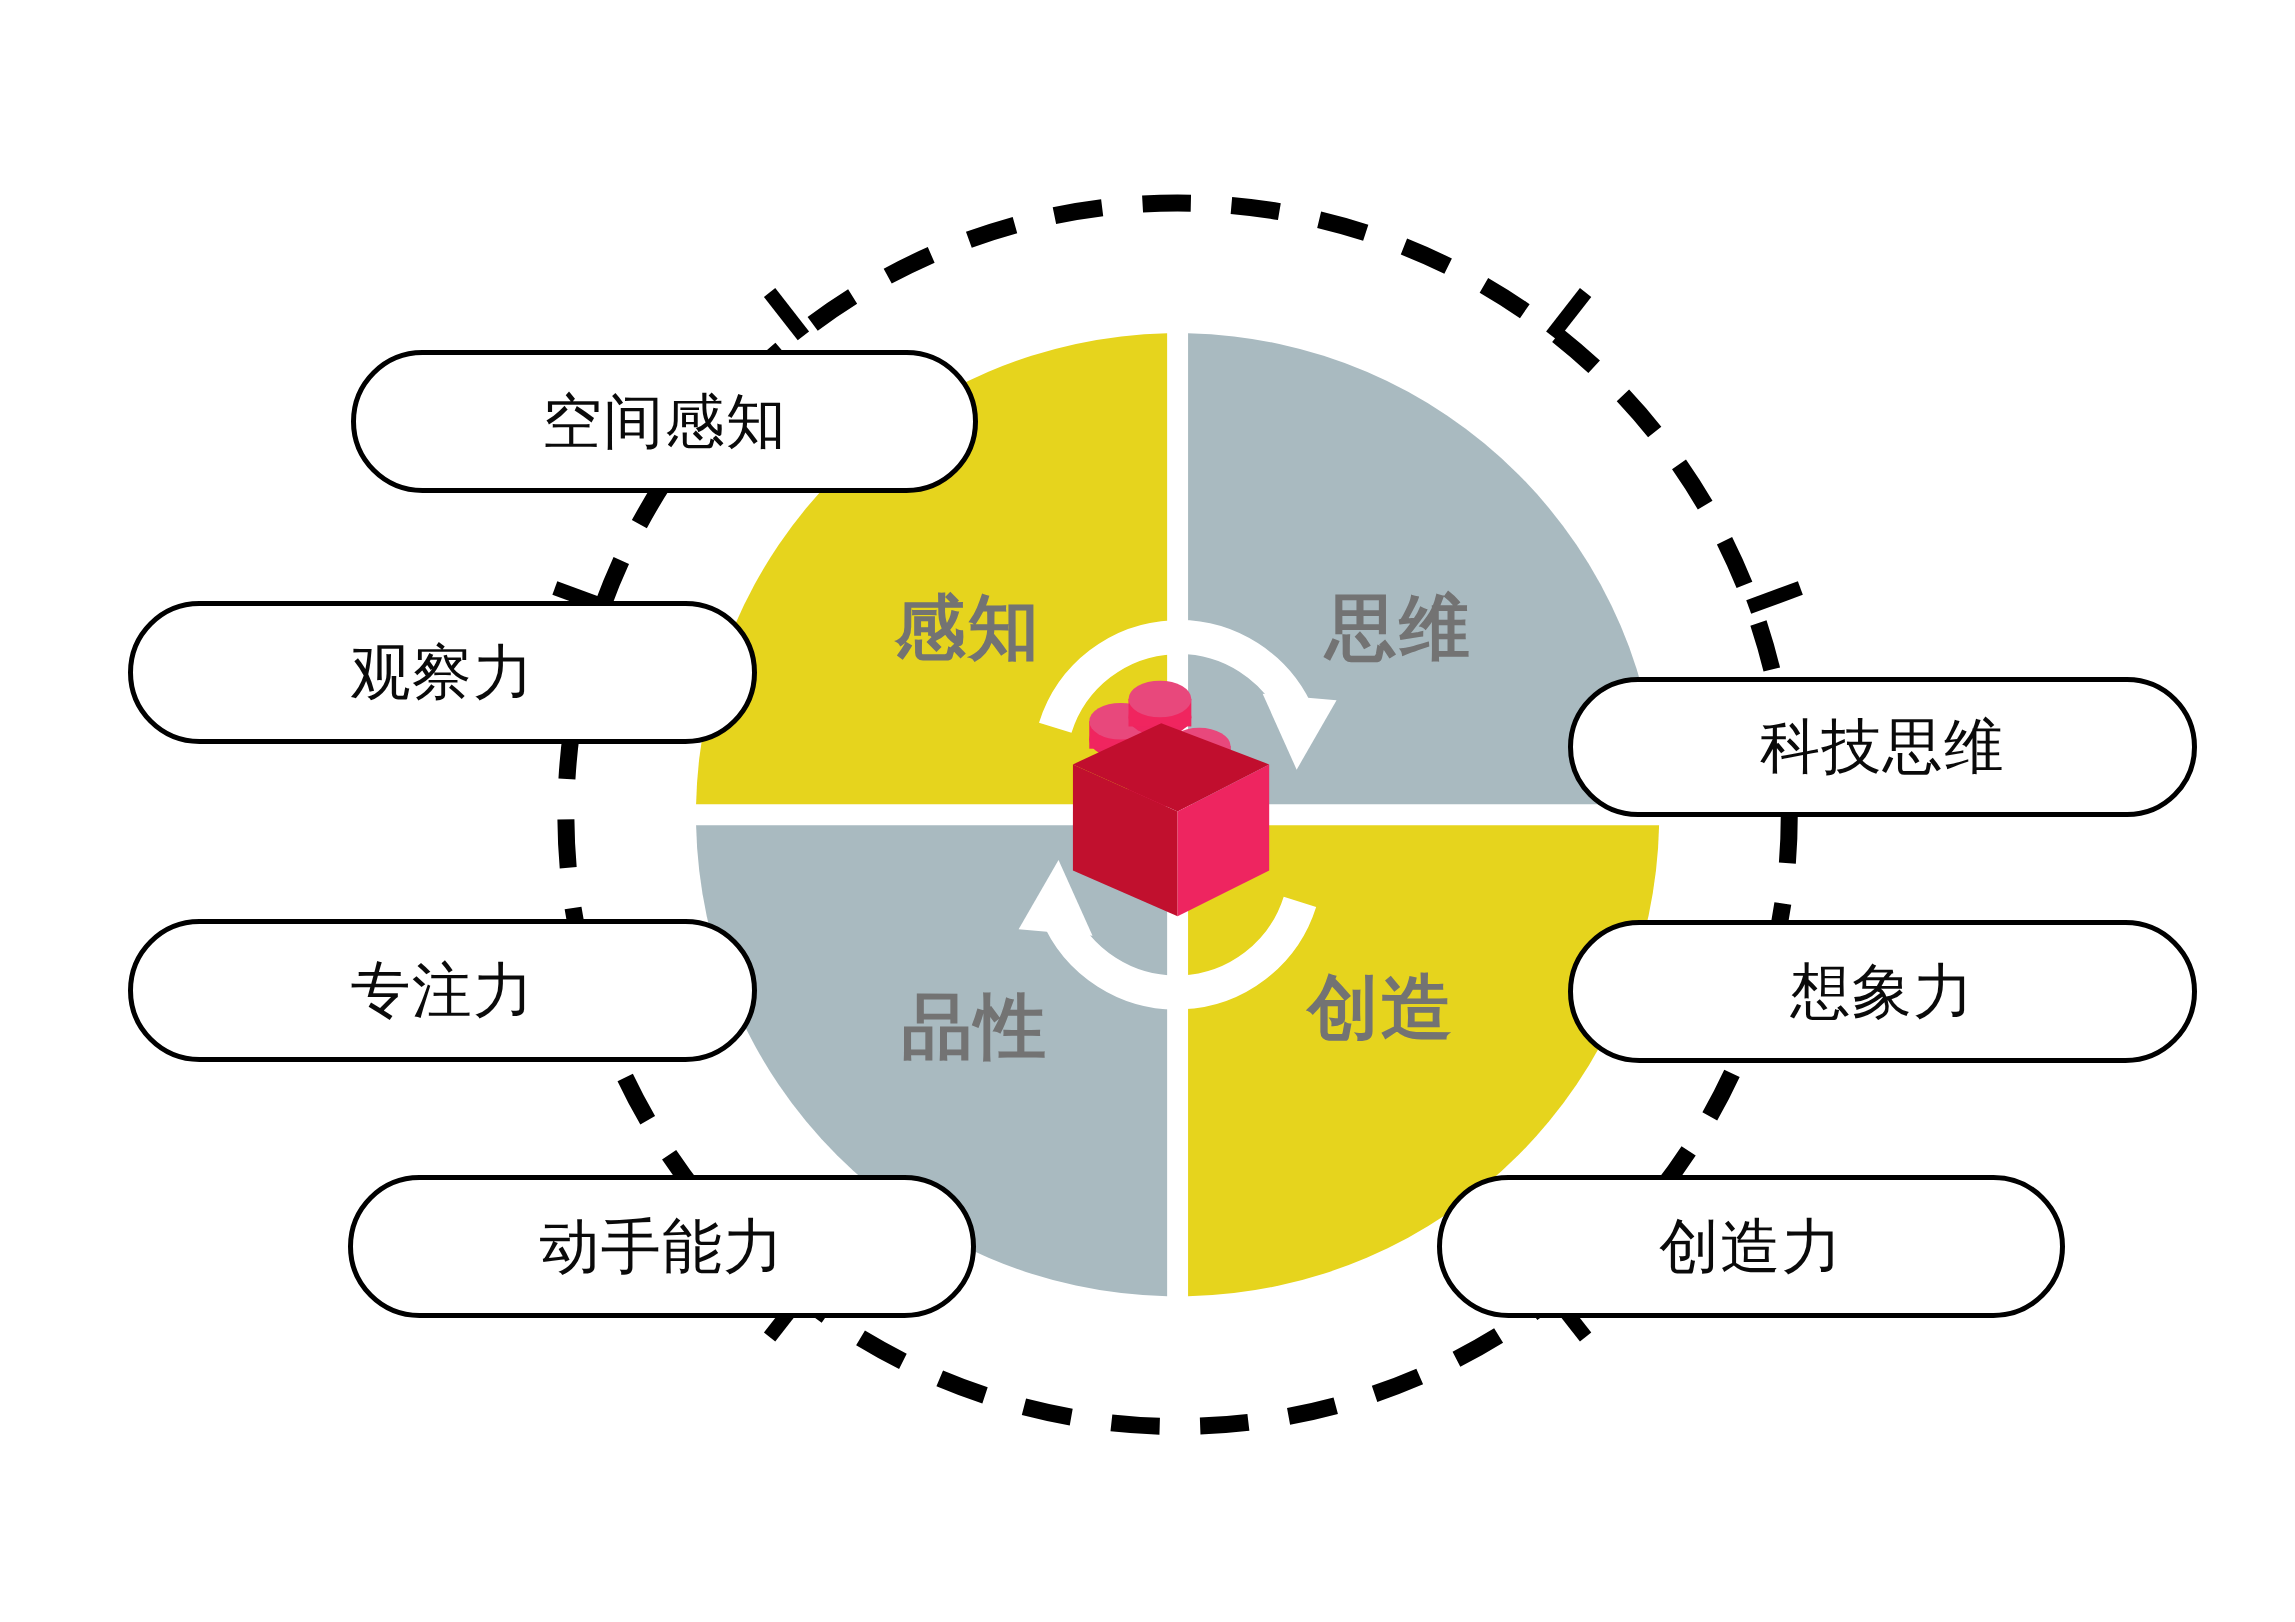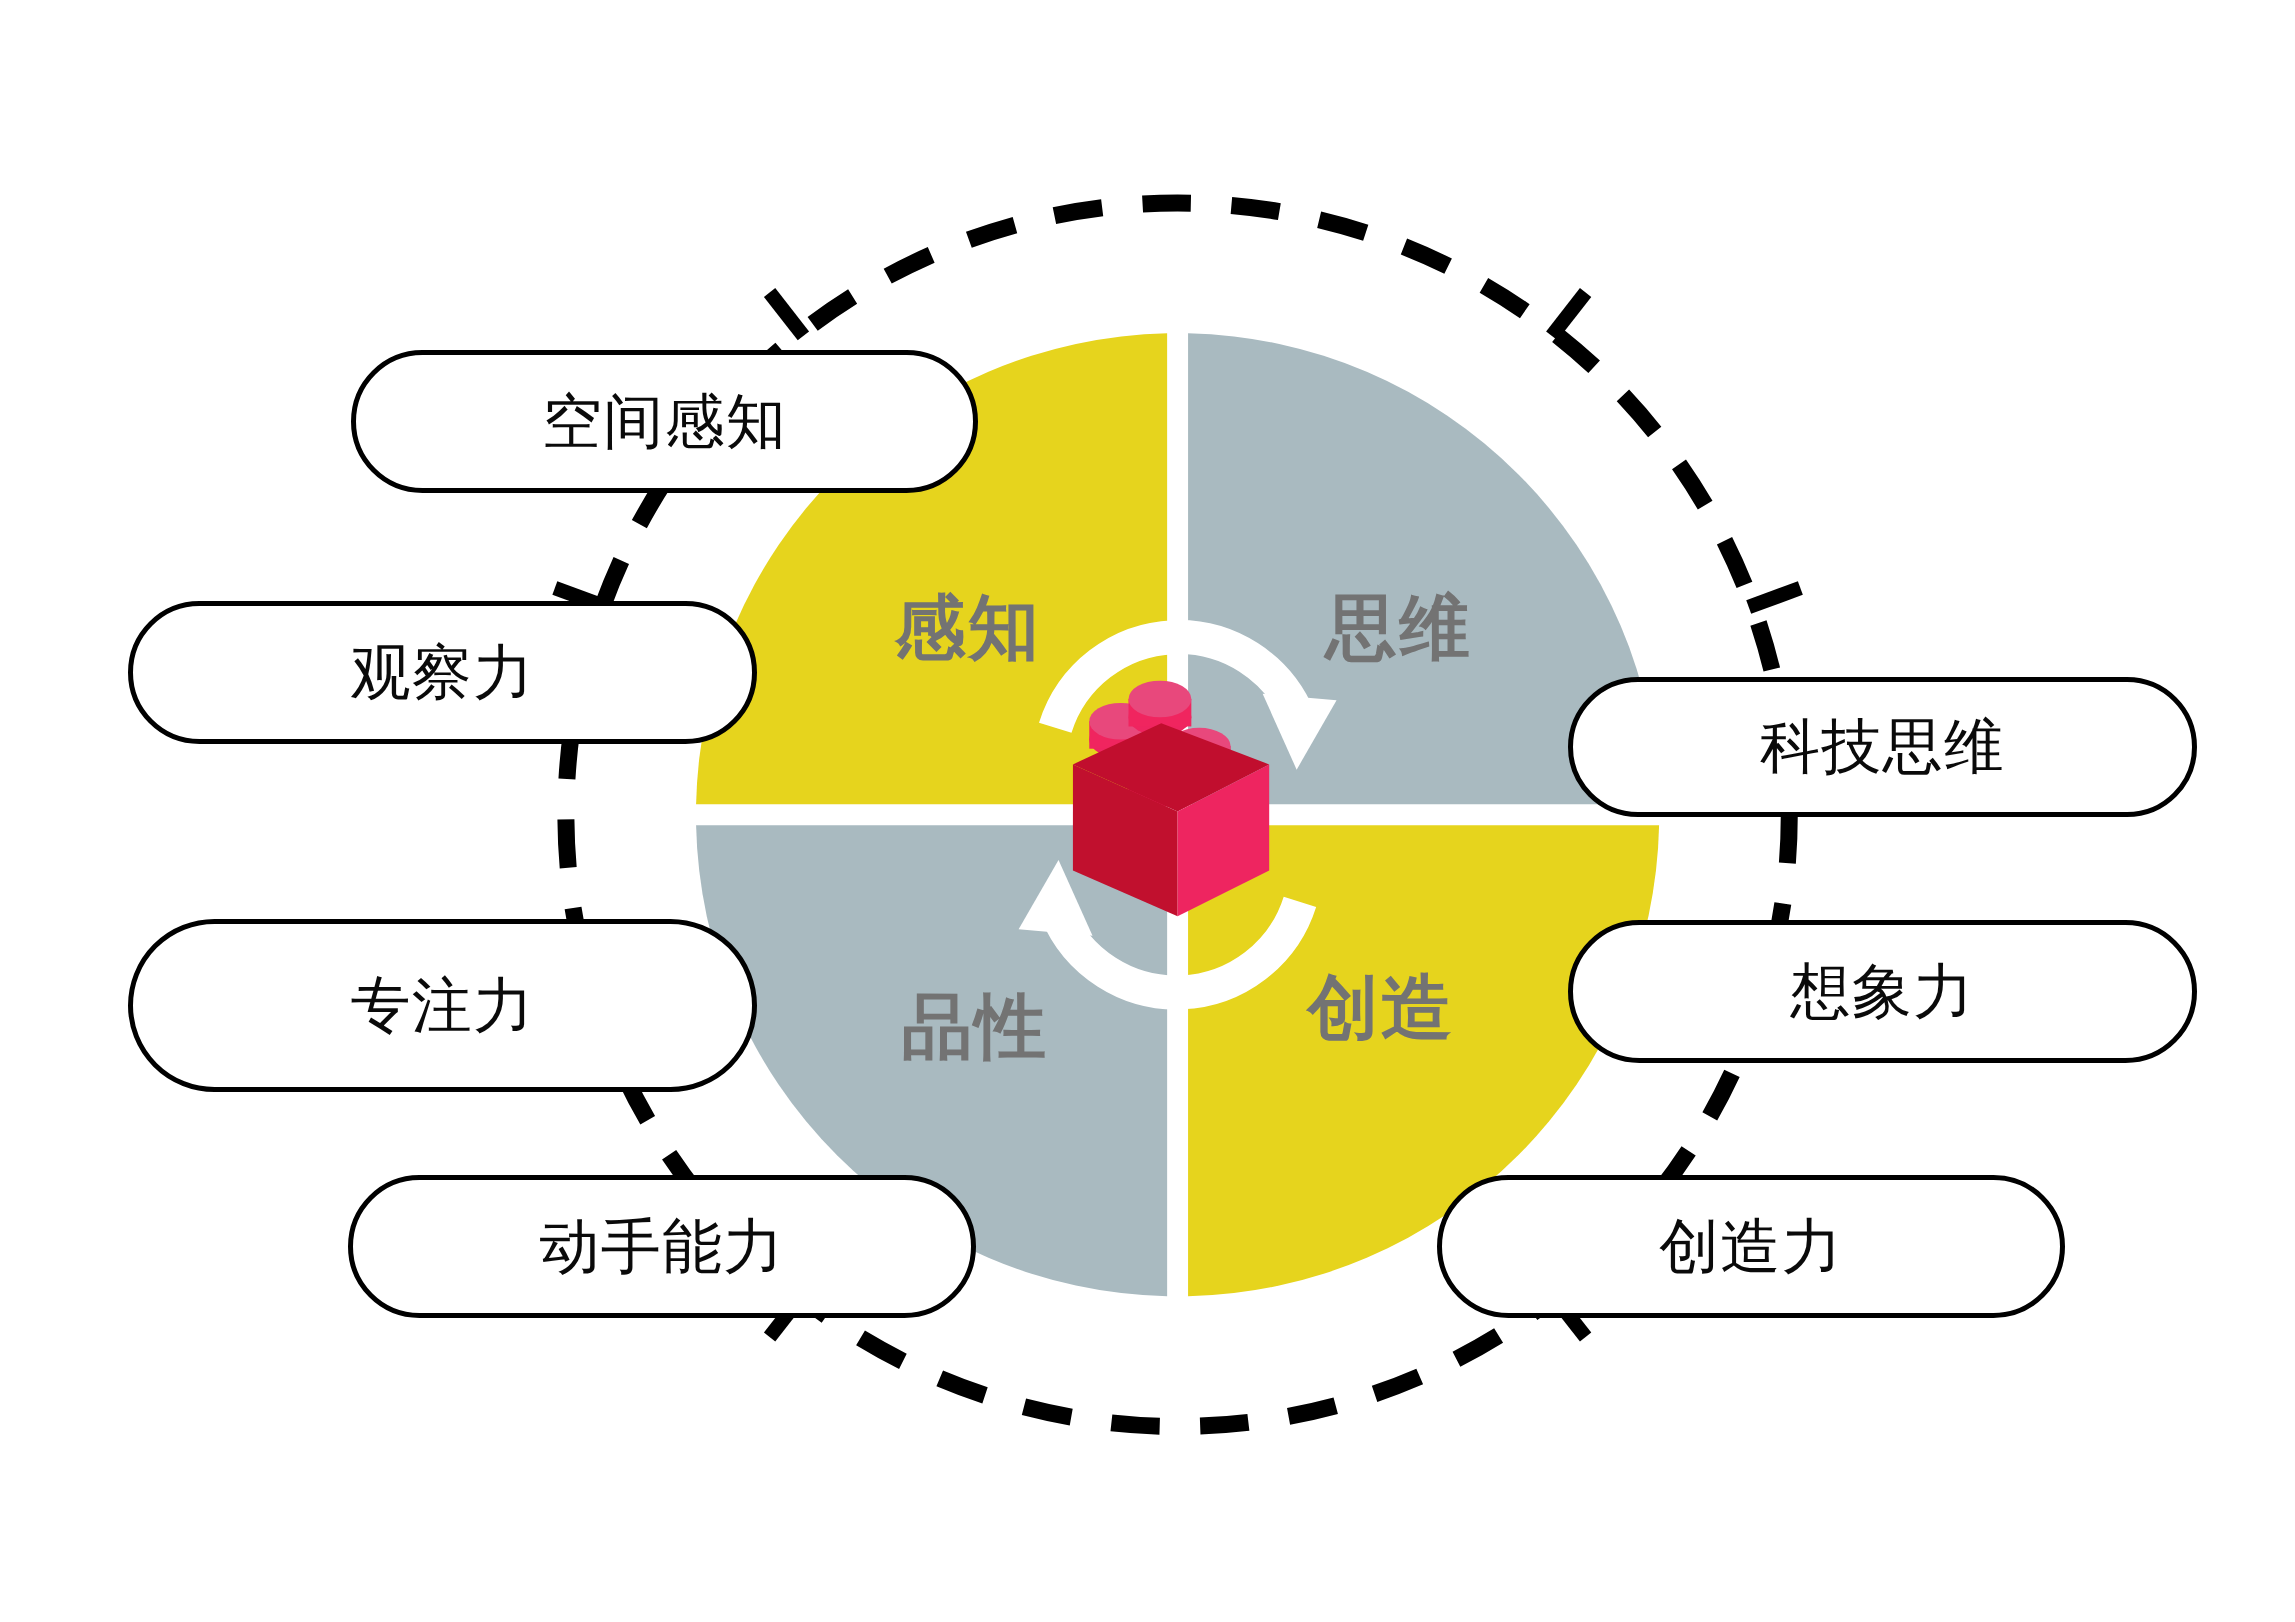--- a/index.html
+++ b/index.html
@@ -137,21 +137,21 @@
   <div class="qtitle" style="left:1381px; top:1008px;">创造</div>
 
   <div class="pill" style="left:351px; top:338px; width:627px; height:143px;margin-top:12px;">
     <span class="pill-text">空间感知</span>
   </div>
 
   <div class="pill" style="left:128px; top:601px; width:629px; height:143px;text-align:center;">
     <span class="pill-text">观察力</span>
   </div>
 
-  <div class="pill" style="left:128px; top:919px; width:629px; height:173px;">
+  <div class="pill" style="left:128px; top:919px; width:629px; height:143px;">
     <span class="pill-text">专注力</span>
   </div>
 
   <div class="pill" style="left:348px; top:1175px; width:628px; height:143px;">
     <span class="pill-text">动手能力</span>
   </div>
 
 
   <div class="pill" style="left:1568px; top:633px; width:629px; height:140px;margin-top:44px;">
     <span class="pill-text">科技思维</span>

